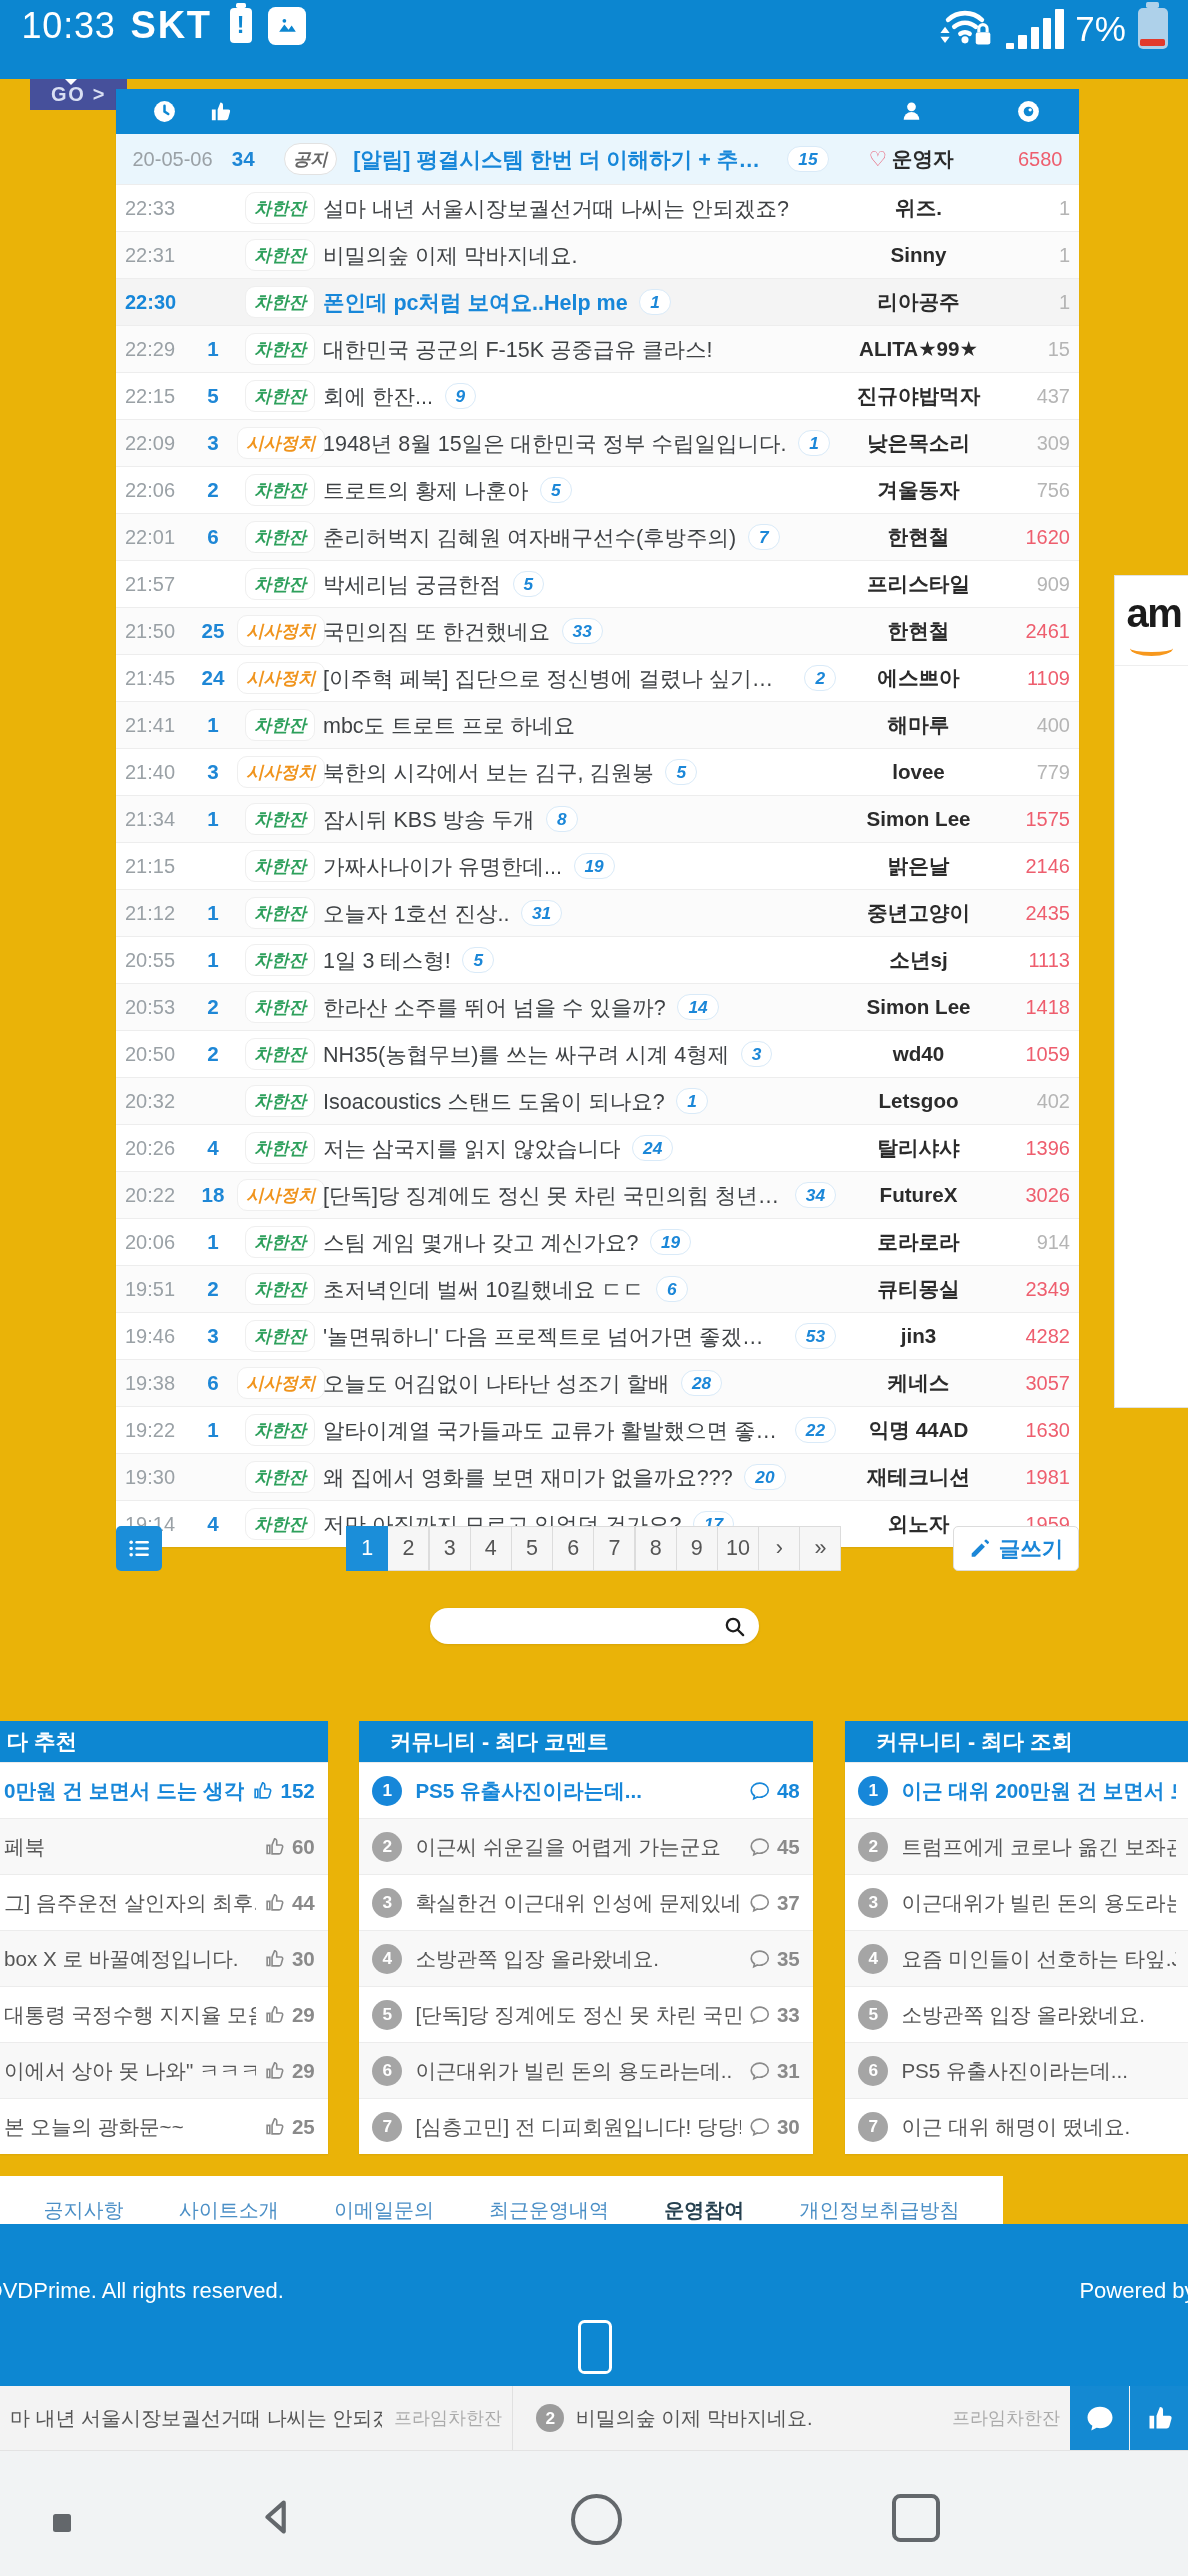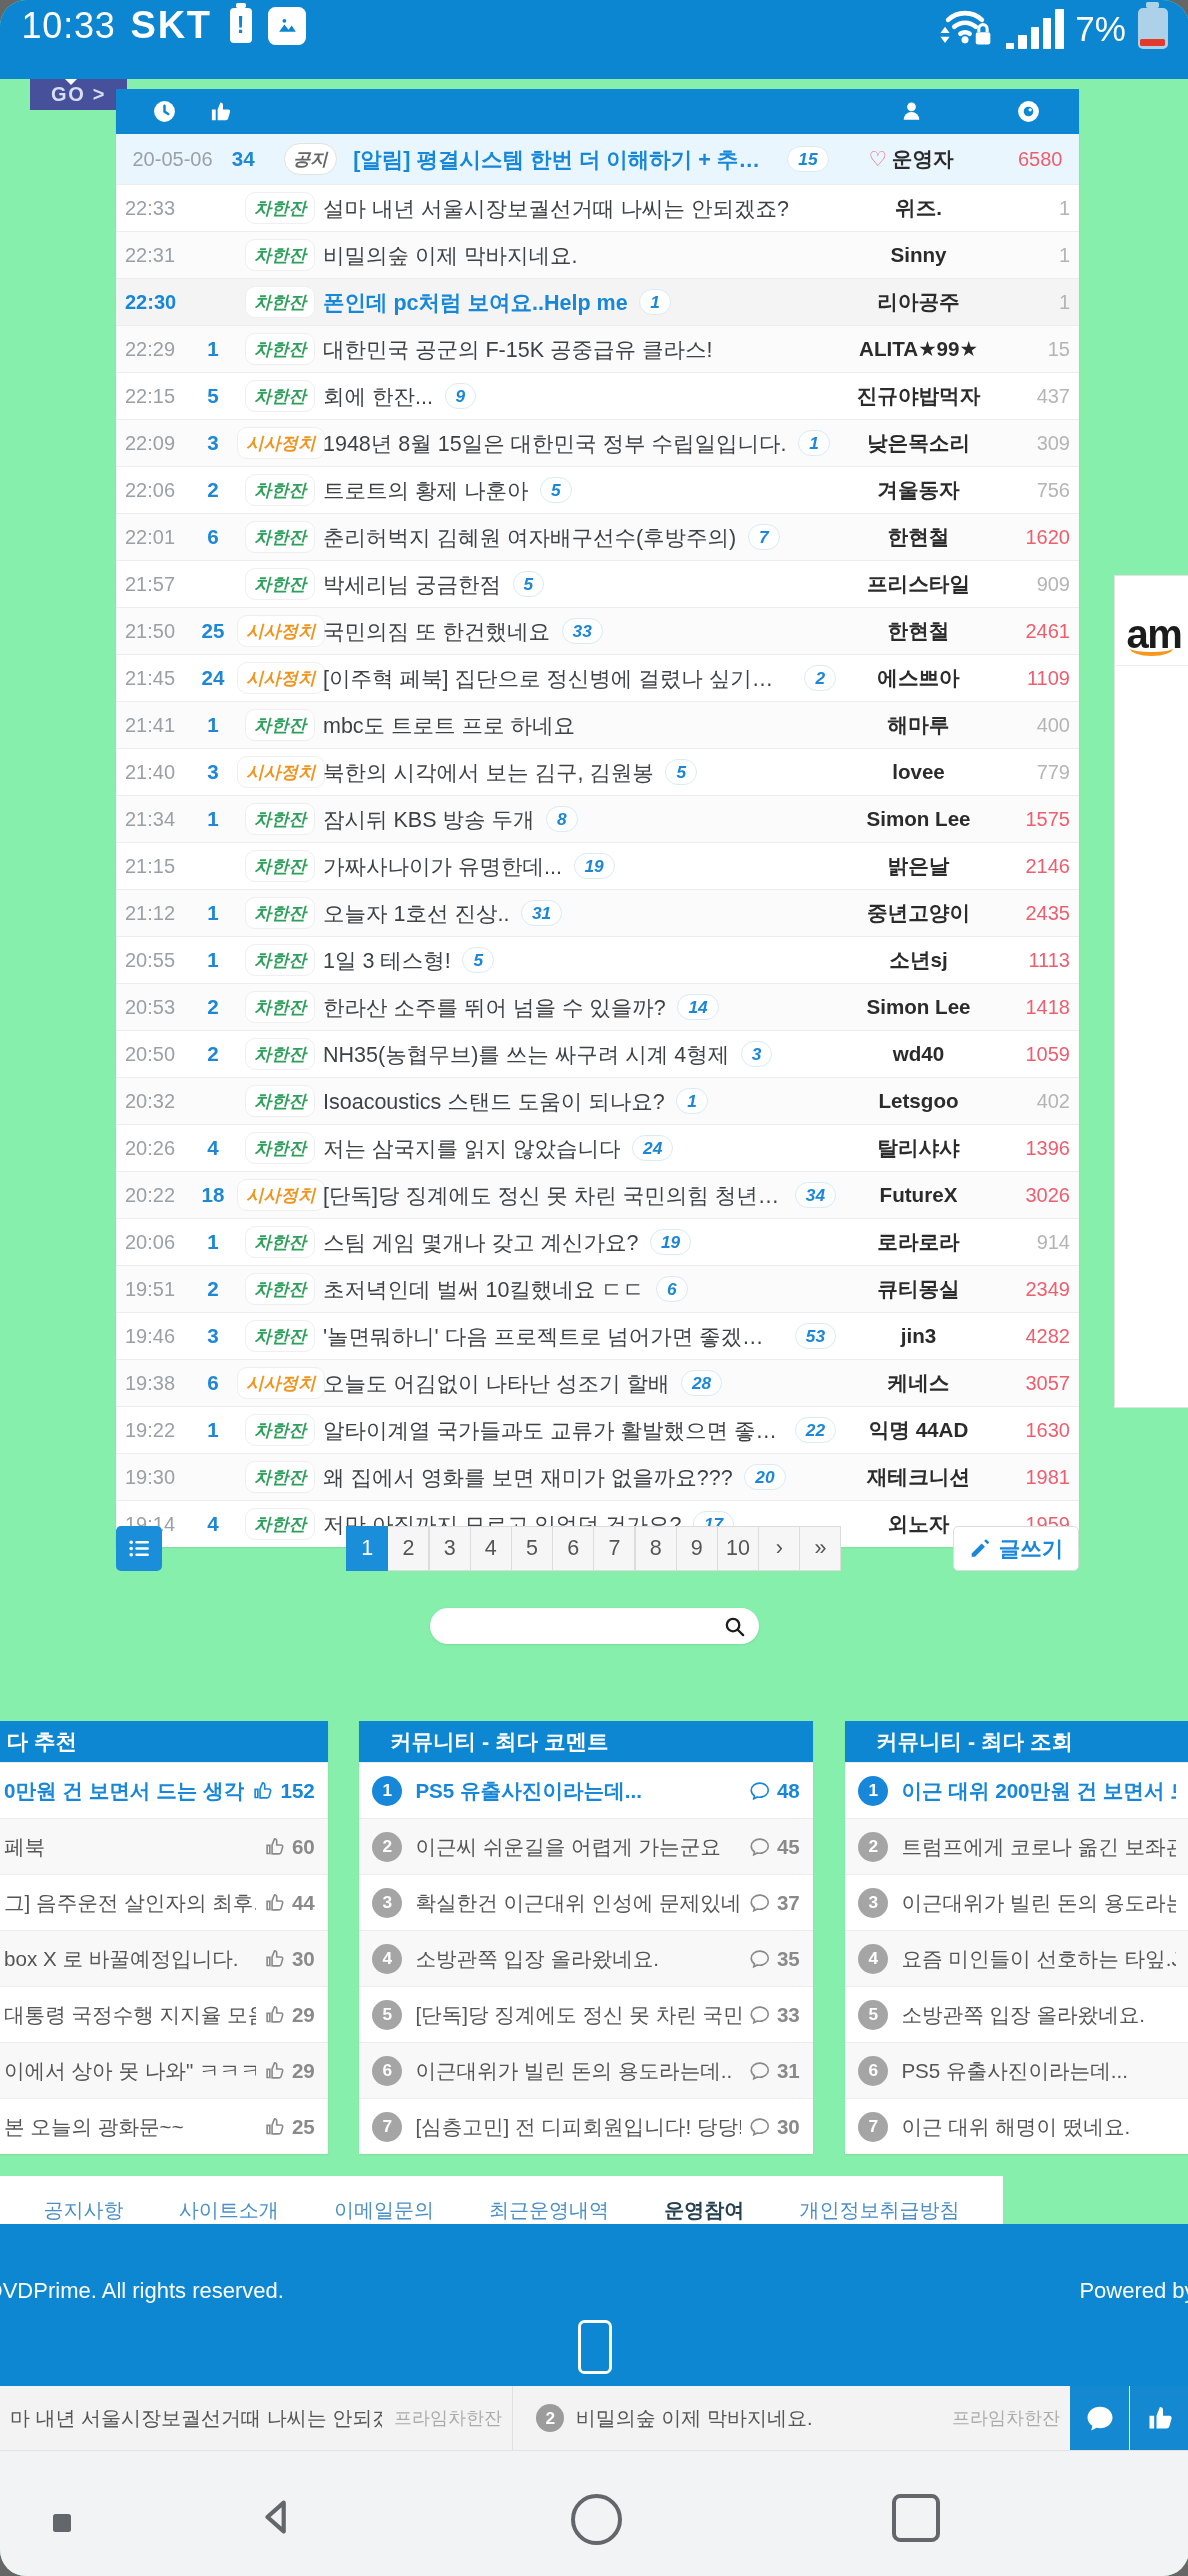--- a/index.html
+++ b/index.html
@@ -1,17 +1,17 @@
 <!DOCTYPE html>
 <html style="font-size:13.2px"><head>
 <meta charset="utf-8">
 <style>
   html,body{margin:0;padding:0;background:#666;}
-  .screen{position:relative;width:1189px;height:2576px;background:#86efac;overflow:hidden;
-          font-family:"Liberation Sans","DejaVu Sans",sans-serif;border-radius:26px;-webkit-font-smoothing:antialiased;}
+  .screen{position:relative;width:1189px;height:2576px;background:#eab308;overflow:hidden;
+          font-family:"Liberation Sans","DejaVu Sans",sans-serif;-webkit-font-smoothing:antialiased;}
   
   .statusbar{position:absolute;left:0;top:0;width:1189px;height:79px;background:#0c86d0;color:#fff;}
   .sb-inner{display:flex;align-items:center;height:51px;padding:0 21.5px;}
   .sb-time{font-size:36px;letter-spacing:0.8px;}
   .sb-carrier{font-size:38px;font-weight:bold;margin-left:15px;letter-spacing:1.7px;}
   .batt-alert{width:22px;height:35px;background:#fff;border-radius:4.1px;margin-left:18px;position:relative;
               display:flex;align-items:center;justify-content:center;}
   .batt-alert::before{content:"";position:absolute;top:-5px;left:5.8px;width:10.7px;height:5px;background:#fff;border-radius:1.7px;}
   .batt-alert b{color:#0c86d0;font-size:23px;font-weight:bold;}
   .img-icon{width:38px;height:38px;background:#fff;border-radius:7.4px;margin-left:16.5px;display:flex;align-items:center;justify-content:center;}
@@ -110,21 +110,21 @@
   .t-btn + .t-btn{border-left:1.7px solid #f3f3f3;}
   
   .navbar{position:absolute;left:0;top:2451px;width:1189px;height:125px;background:#f1f3f4;}
   .nav-mini{position:absolute;left:53px;top:63px;width:18px;height:18px;background:#63676b;border-radius:2.5px;}
   .nav-ic{position:absolute;top:43px;}
   .nav-back{left:254px;}
   .nav-home{left:571px;width:43px;height:43px;border:4.1px solid #63676b;border-radius:50%;}
   .nav-recent{left:892px;width:40px;height:40px;border:4.1px solid #63676b;border-radius:8.3px;}
   
   .ad{position:absolute;left:1114px;top:575px;width:83px;height:831px;background:#fff;border:1.7px solid #e2e2e2;border-right:none;}
-  .ad-logo{position:absolute;left:11.6px;top:15px;font-size:40px;font-weight:bold;color:#1b1b1b;letter-spacing:-1.7px;margin-top:21px;}
+  .ad-logo{position:absolute;left:11.6px;top:15px;font-size:40px;font-weight:bold;color:#1b1b1b;letter-spacing:-1.7px;}
   .ad-smile{position:absolute;left:15px;top:64px;width:43px;height:11.6px;border-bottom:4.1px solid #f7981d;border-radius:0 0 60% 60%;}
   .ad-div{position:absolute;left:0;top:89px;width:100%;border-top:0.8px solid #eee;}
 </style>
 </head>
 <body>
 
 <div class="screen">
 
   <div class="statusbar">
     <div class="sb-inner">

